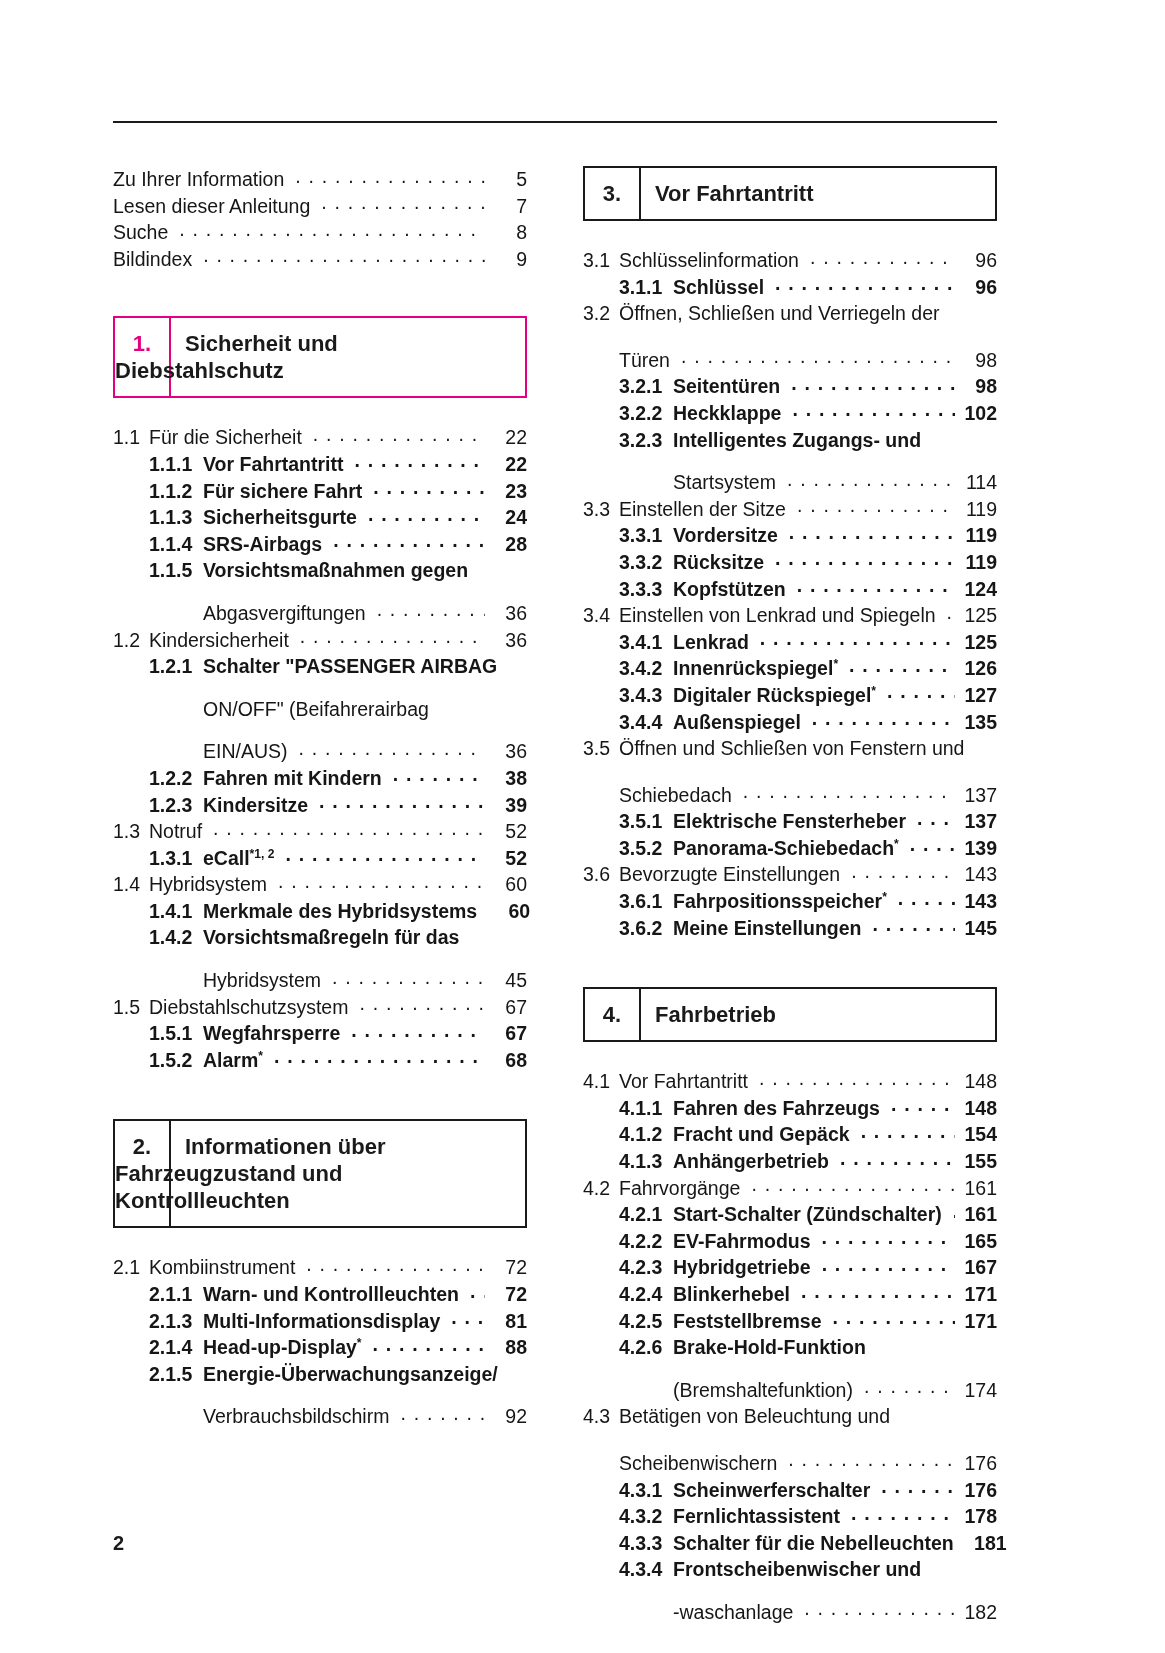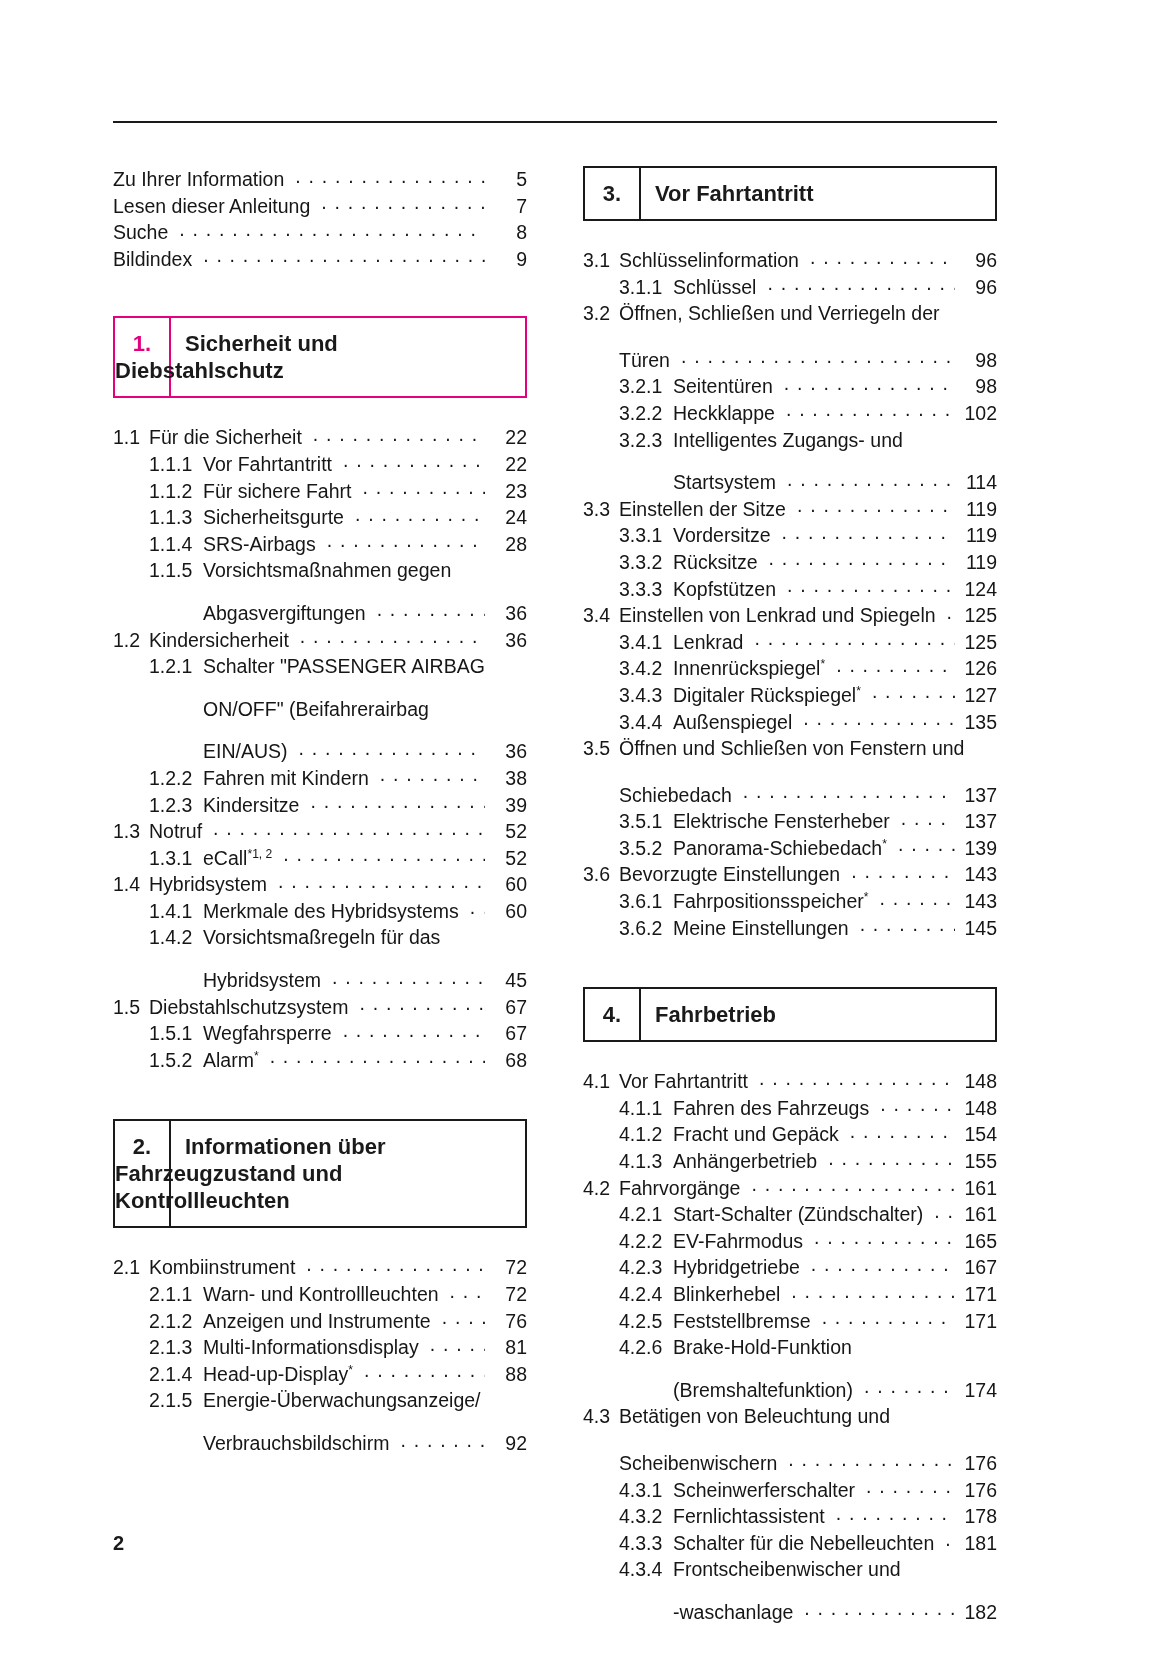--- a/index.html
+++ b/index.html
@@ -51,21 +51,21 @@
     line-height: 26.6px;
     color: #161616;
     white-space: nowrap;
   }
   .toc-row .num {
     flex: 0 0 auto;
     text-align: left;
   }
   .num.l1 { width: 36px; }
   .num.l2 { width: 54px; }
-  .indent-l2 { padding-left: 36px; }
+  .indent-l2 { padding-left: 36px; font-weight: bold; }
   .toc-row .label {
     flex: 0 0 auto;
     padding-right: 9px;
   }
   .toc-row .leader {
     flex: 1 1 auto;
     position: relative;
     overflow: hidden;
     height: 1em;
     margin: 0 2px;
@@ -333,26 +333,20 @@
           <span class="leader"></span>
           <span class="page-no">72</span>
         </div>
         <div class="toc-row indent-l2">
           <span class="num l2">2.1.1</span>
           <span class="label">Warn- und Kontrollleuchten</span>
           <span class="leader"></span>
           <span class="page-no">72</span>
         </div>
         <div class="toc-row indent-l2">
-          <span class="num l2">2.1.2</span>
-          <span class="label">Anzeigen und Instrumente</span>
-          <span class="leader"></span>
-          <span class="page-no">76</span>
-        </div>
-        <div class="toc-row indent-l2">
           <span class="num l2">2.1.3</span>
           <span class="label">Multi-Informationsdisplay</span>
           <span class="leader"></span>
           <span class="page-no">81</span>
         </div>
         <div class="toc-row indent-l2">
           <span class="num l2">2.1.4</span>
           <span class="label">Head-up-Display<sup class="mark">*</sup></span>
           <span class="leader"></span>
           <span class="page-no">88</span>

